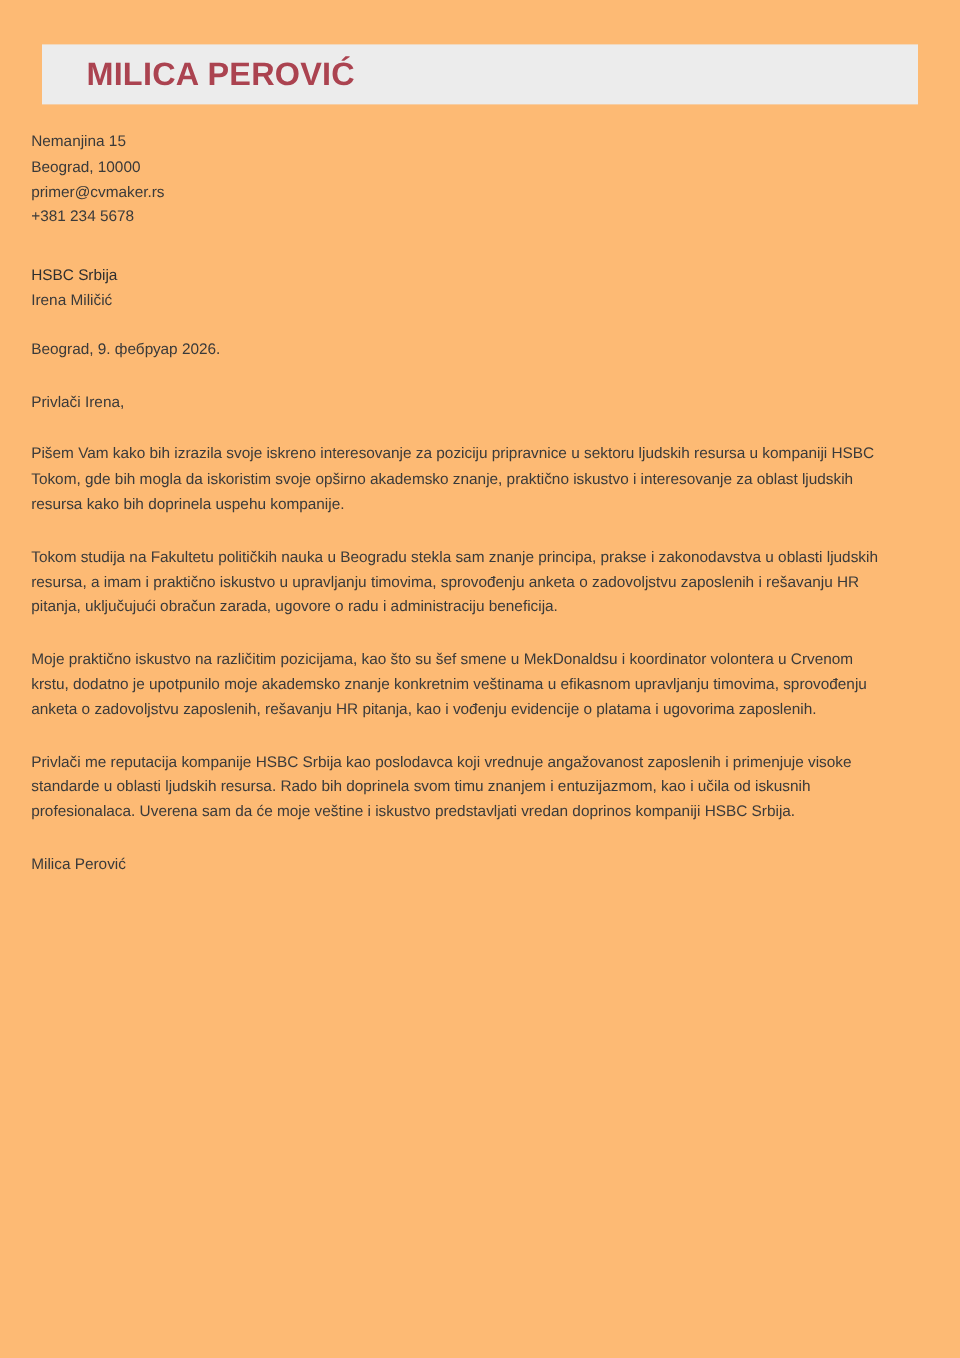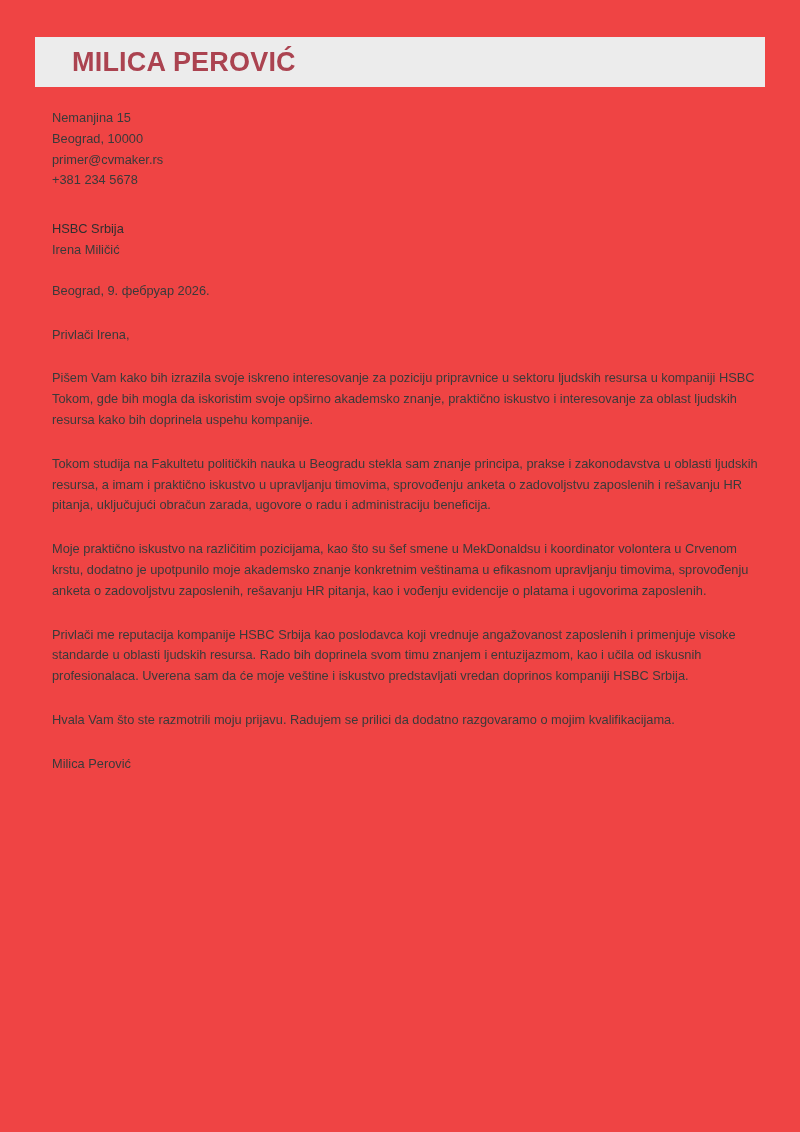--- a/index.html
+++ b/index.html
@@ -12,21 +12,21 @@
     width: 800px;
     height: 1132px;
     font-family: "Liberation Sans", sans-serif;
     color: #3a3a3a;
     -webkit-font-smoothing: antialiased;
   }
   .page {
     position: relative;
     width: 800px;
     height: 1132px;
-    background: #ef4444;
+    background: #fdba74;
     box-sizing: border-box;
     overflow: hidden;
   }
 
   
   .header-band {
     position: absolute;
     left: 35px;
     top: 37px;
     width: 730px;
@@ -41,21 +41,21 @@
     font-weight: bold;
     letter-spacing: 0.2px;
     color: #ab4350;
     line-height: 1;
     white-space: nowrap;
   }
 
   
   .content {
     position: absolute;
-    left: 52px;
+    left: 26px;
     top: 108px;
     width: 706px;
   }
 
   .contact-line,
   .recipient-line,
   .date-line,
   .salutation-line,
   .signoff-line {
     font-size: 12.8px;
@@ -117,21 +117,20 @@
 
     <div class="salutation-block">
       <div class="salutation-line">Privlači Irena,</div>
     </div>
 
     <div class="body-block">
       <p class="body-paragraph">Pišem Vam kako bih izrazila svoje iskreno interesovanje za poziciju pripravnice u sektoru ljudskih resursa u kompaniji HSBC Tokom, gde bih mogla da iskoristim svoje opširno akademsko znanje, praktično iskustvo i interesovanje za oblast ljudskih resursa kako bih doprinela uspehu kompanije.</p>
       <p class="body-paragraph">Tokom studija na Fakultetu političkih nauka u Beogradu stekla sam znanje principa, prakse i zakonodavstva u oblasti ljudskih resursa, a imam i praktično iskustvo u upravljanju timovima, sprovođenju anketa o zadovoljstvu zaposlenih i rešavanju HR pitanja, uključujući obračun zarada, ugovore o radu i administraciju beneficija.</p>
       <p class="body-paragraph">Moje praktično iskustvo na različitim pozicijama, kao što su šef smene u MekDonaldsu i koordinator volontera u Crvenom krstu, dodatno je upotpunilo moje akademsko znanje konkretnim veštinama u efikasnom upravljanju timovima, sprovođenju anketa o zadovoljstvu zaposlenih, rešavanju HR pitanja, kao i vođenju evidencije o platama i ugovorima zaposlenih.</p>
       <p class="body-paragraph">Privlači me reputacija kompanije HSBC Srbija kao poslodavca koji vrednuje angažovanost zaposlenih i primenjuje visoke standarde u oblasti ljudskih resursa. Rado bih doprinela svom timu znanjem i entuzijazmom, kao i učila od iskusnih profesionalaca. Uverena sam da će moje veštine i iskustvo predstavljati vredan doprinos kompaniji HSBC Srbija.</p>
-      <p class="body-paragraph">Hvala Vam što ste razmotrili moju prijavu. Radujem se prilici da dodatno razgovaramo o mojim kvalifikacijama.</p>
     </div>
 
     <div class="signoff-block">
       <div class="signoff-line">Milica Perović</div>
     </div>
 
   </div>
 </div>
 
 </body></html>

